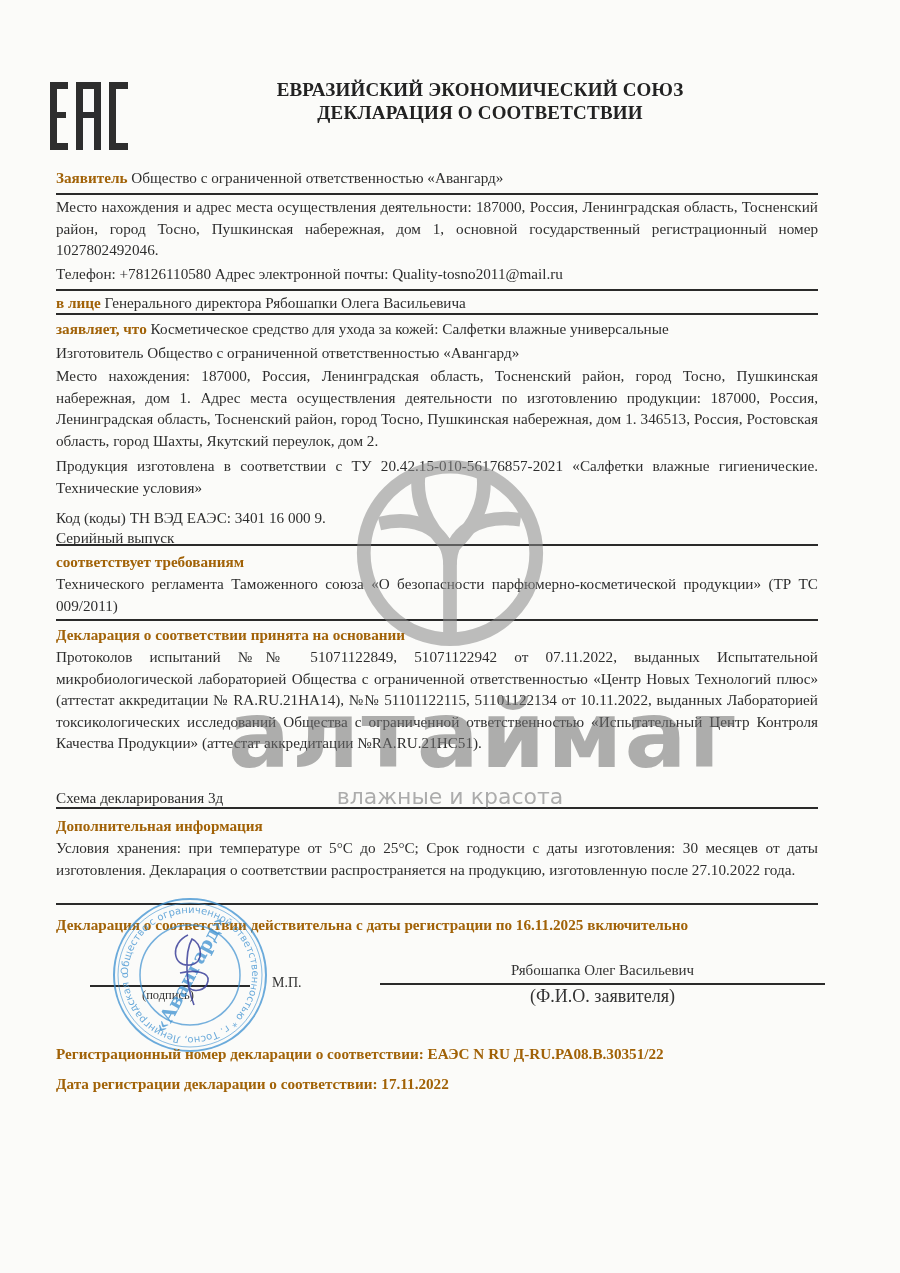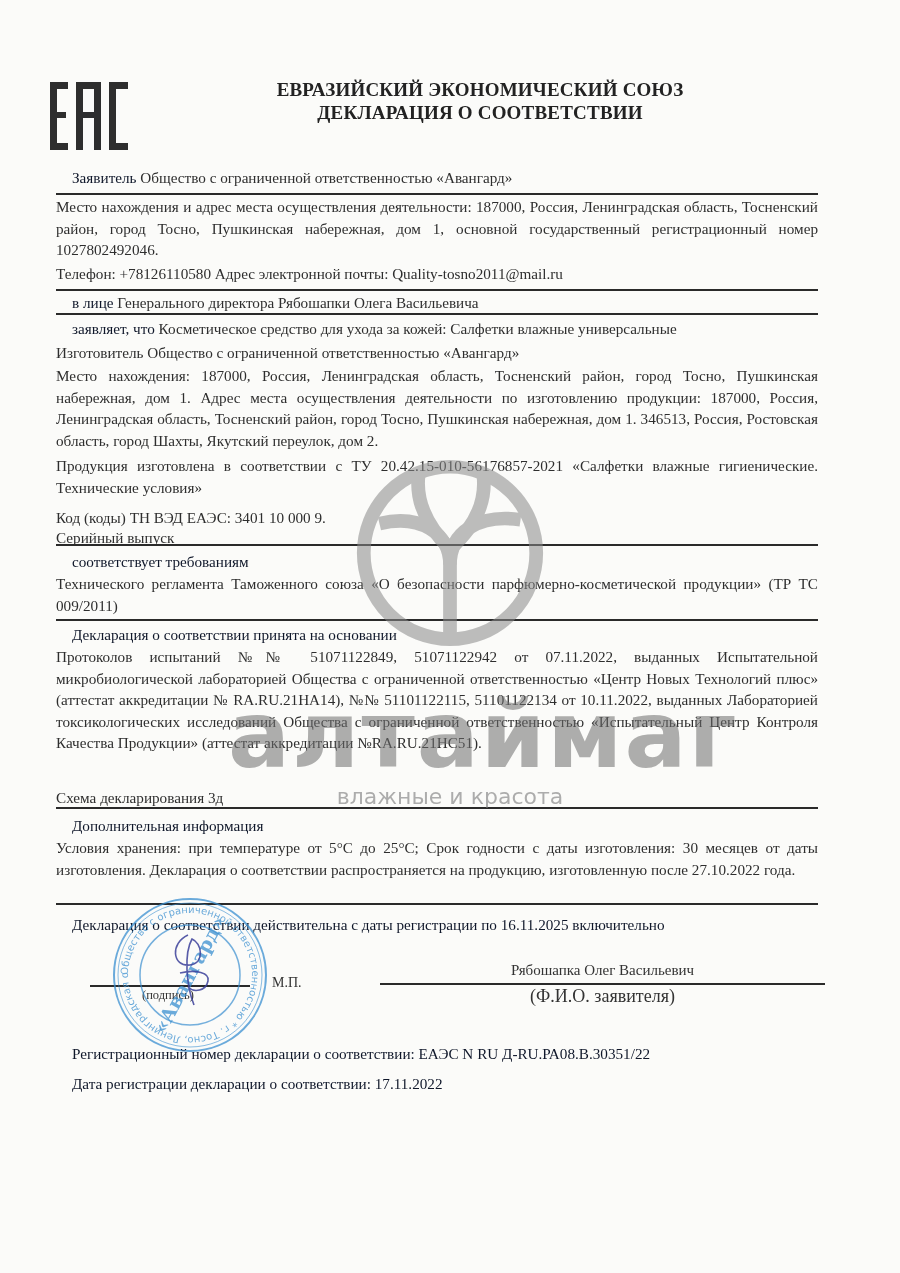--- a/index.html
+++ b/index.html
@@ -15,21 +15,21 @@
     .eac { position: absolute; left: 50px; top: 82px; width: 80px; height: 68px; }
     .eac span { position: absolute; background: #2e2e2e; }
 
     .header { position: absolute; left: 220px; top: 78px; width: 520px; text-align: center;
       font-family: "Liberation Serif", serif; font-weight: bold; font-size: 19px; line-height: 23px; color: #222; letter-spacing: 0.2px; }
 
     .line { position: absolute; left: 56px; width: 762px; height: 2px; background: #2a2a2a; }
 
     .txt { position: absolute; left: 56px; width: 762px; font-size: 15.2px; line-height: 21.5px; text-align: justify; color: #2e2e2e; }
     .row { position: absolute; left: 56px; font-size: 15.2px; line-height: 21px; white-space: nowrap; color: #2e2e2e; }
-    .bold { font-weight: normal; color: #0f172a; margin-left: 16px; }
+    .bold { font-weight: bold; color: #a16207; }
     .just { text-align: justify; text-align-last: left; }
 
     
     .wm-logo { position: absolute; left: 352px; top: 455px; width: 196px; height: 196px; opacity: 0.55; pointer-events: none; }
     .wm-word { position: absolute; left: 228px; top: 690px; width: 450px; text-align: center;
       font-family: "DejaVu Sans", sans-serif; font-weight: bold; font-size: 92px; line-height: 92px;
       color: rgba(110,110,110,0.55); letter-spacing: 2px; pointer-events: none; }
     .wm-sub { position: absolute; left: 300px; top: 784px; width: 300px; text-align: center;
       font-family: "DejaVu Sans", sans-serif; font-size: 22px; color: rgba(120,120,120,0.6); pointer-events: none; }
 
@@ -86,21 +86,21 @@
   </div>
   <div class="line" style="top:313px;"></div>
 
   <div class="row" style="top:318px;">
     <span class="bold">заявляет, что</span>
     <span>Косметическое средство для ухода за кожей: Салфетки влажные универсальные</span>
   </div>
   <div class="row" style="top:342px;">Изготовитель Общество с ограниченной ответственностью «Авангард»</div>
   <div class="txt just" style="top:365px;">Место нахождения: 187000, Россия, Ленинградская область, Тосненский район, город Тосно, Пушкинская набережная, дом 1. Адрес места осуществления деятельности по изготовлению продукции: 187000, Россия, Ленинградская область, Тосненский район, город Тосно, Пушкинская набережная, дом 1.  346513, Россия, Ростовская область, город Шахты, Якутский переулок, дом 2.</div>
   <div class="txt just" style="top:455px;">Продукция изготовлена в соответствии с ТУ 20.42.15-010-56176857-2021 «Салфетки влажные гигиенические. Технические условия»</div>
-  <div class="row" style="top:507px;">Код (коды) ТН ВЭД ЕАЭС: 3401 10 000 9.</div>
+  <div class="row" style="top:507px;">Код (коды) ТН ВЭД ЕАЭС: 3401 16 000 9.</div>
   <div class="row" style="top:527px;">Серийный выпуск</div>
   <div class="line" style="top:544px;"></div>
 
   <div class="row bold" style="top:551px;">соответствует требованиям</div>
   <div class="txt just" style="top:573px;">Технического регламента Таможенного союза «О безопасности парфюмерно-косметической продукции» (ТР ТС 009/2011)</div>
   <div class="line" style="top:619px;"></div>
 
   <div class="row bold" style="top:624px;">Декларация о соответствии принята на основании</div>
   <div class="txt just" style="top:646px;">Протоколов испытаний №№ 51071122849, 51071122942 от 07.11.2022, выданных Испытательной микробиологической лабораторией Общества с ограниченной ответственностью «Центр Новых Технологий плюс» (аттестат аккредитации № RA.RU.21НА14), №№ 51101122115, 51101122134 от 10.11.2022, выданных Лабораторией токсикологических исследований Общества с ограниченной ответственностью «Испытательный Центр Контроля Качества Продукции» (аттестат аккредитации №RA.RU.21НС51).</div>
   <div class="row" style="top:787px;">Схема декларирования 3д</div>

